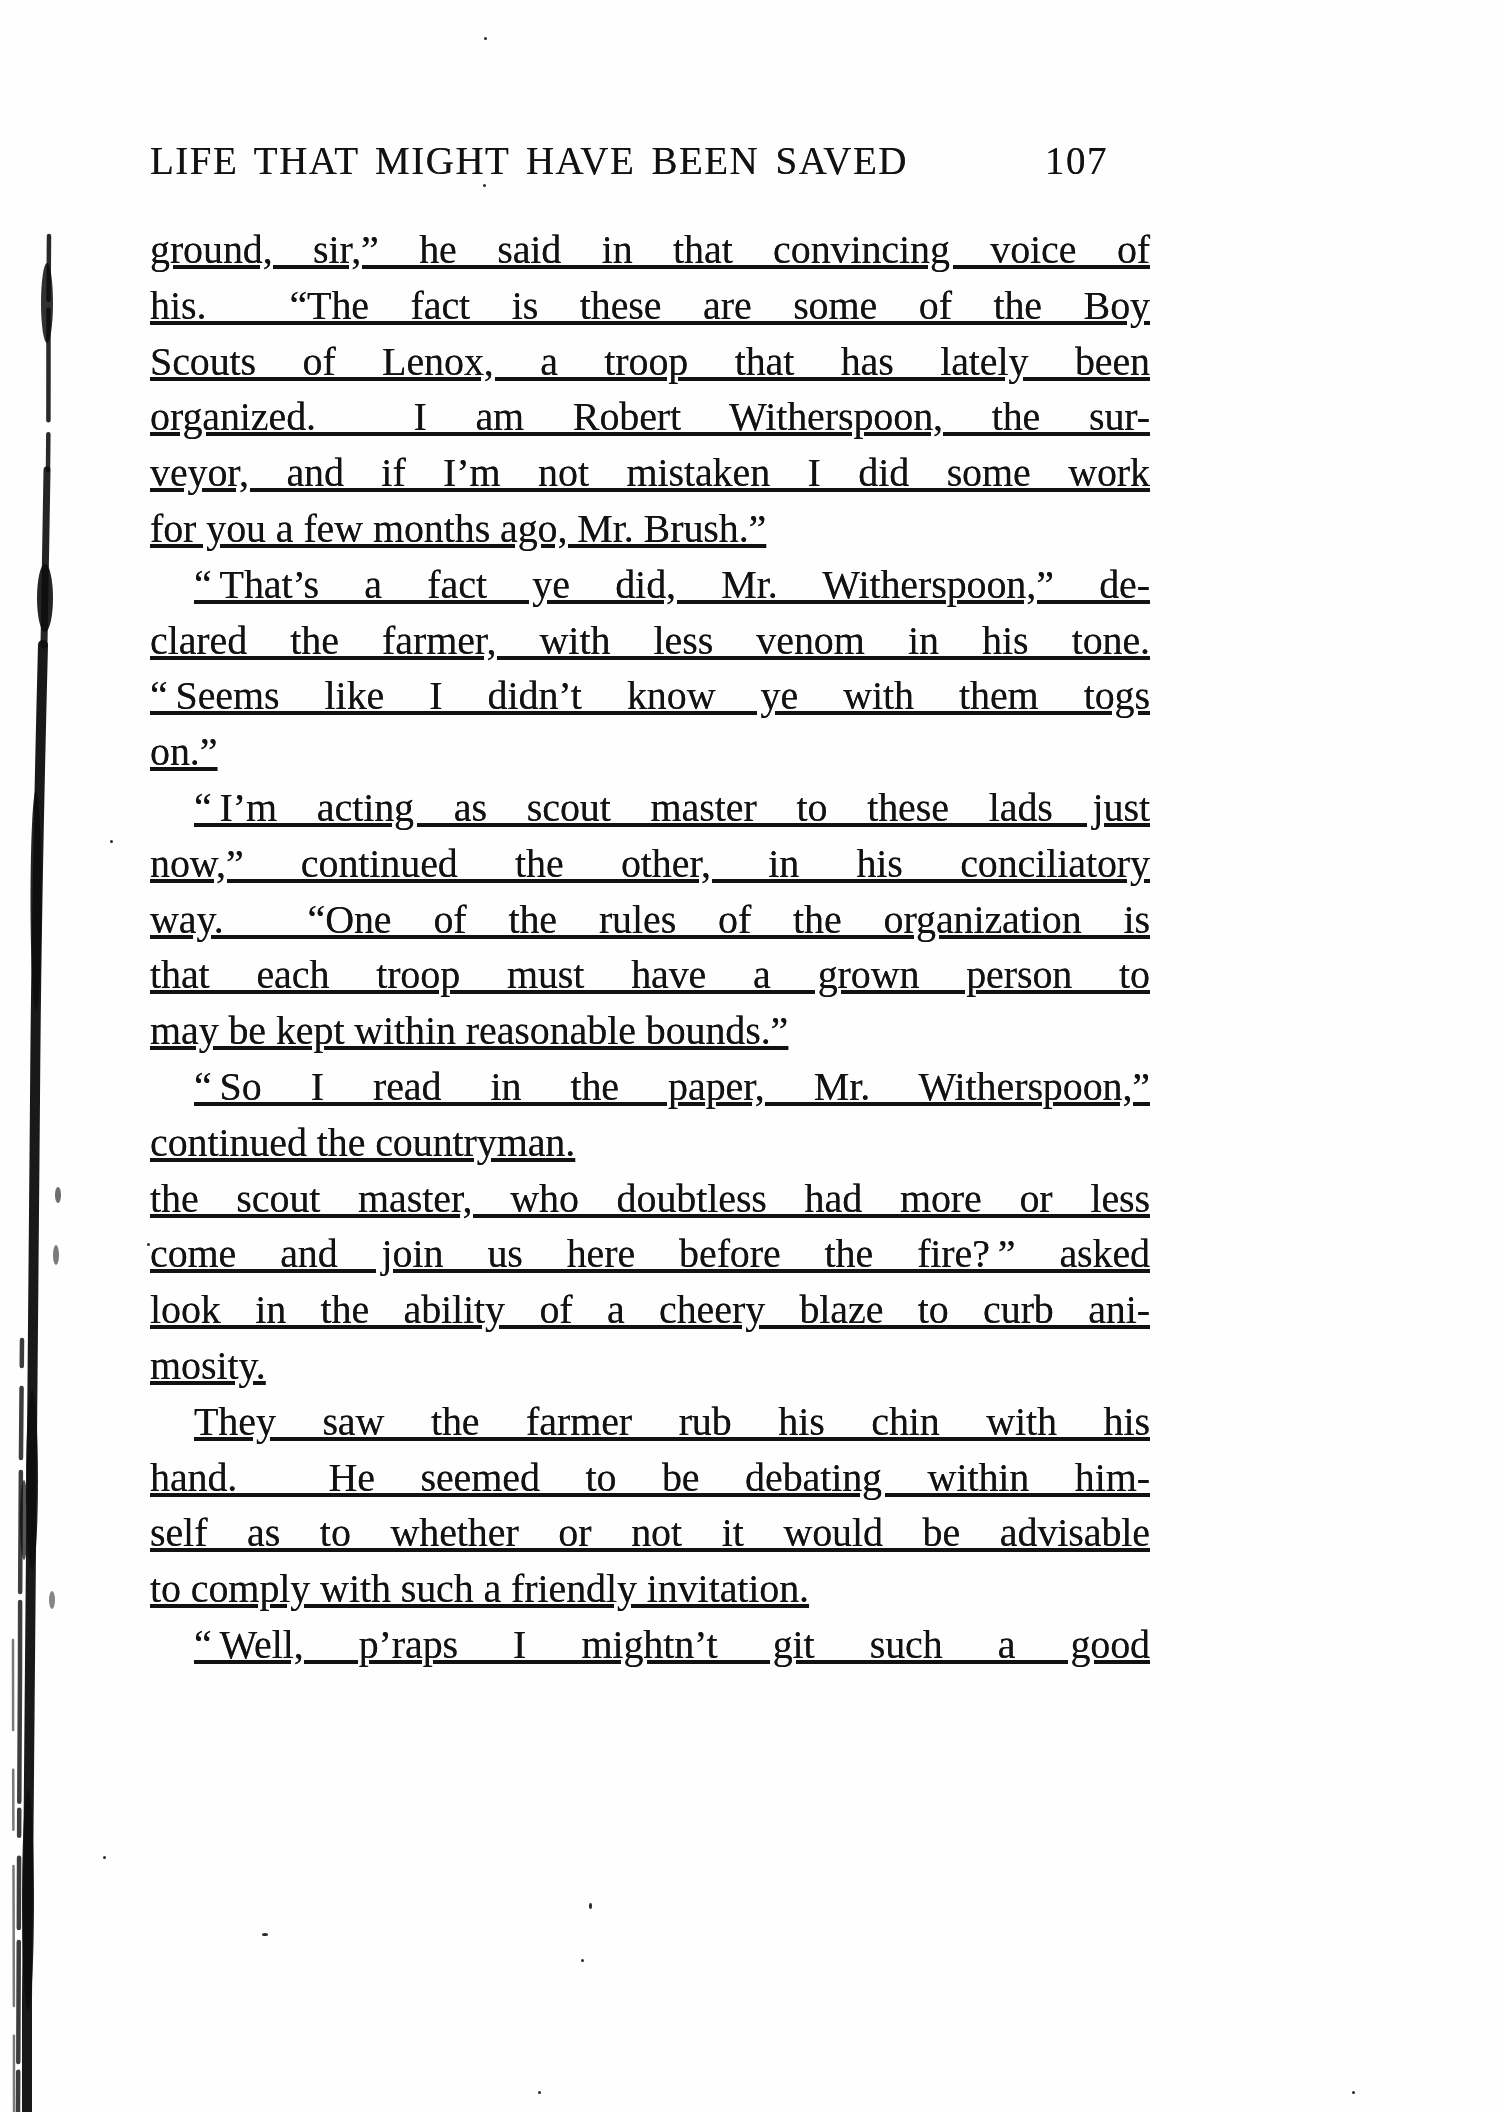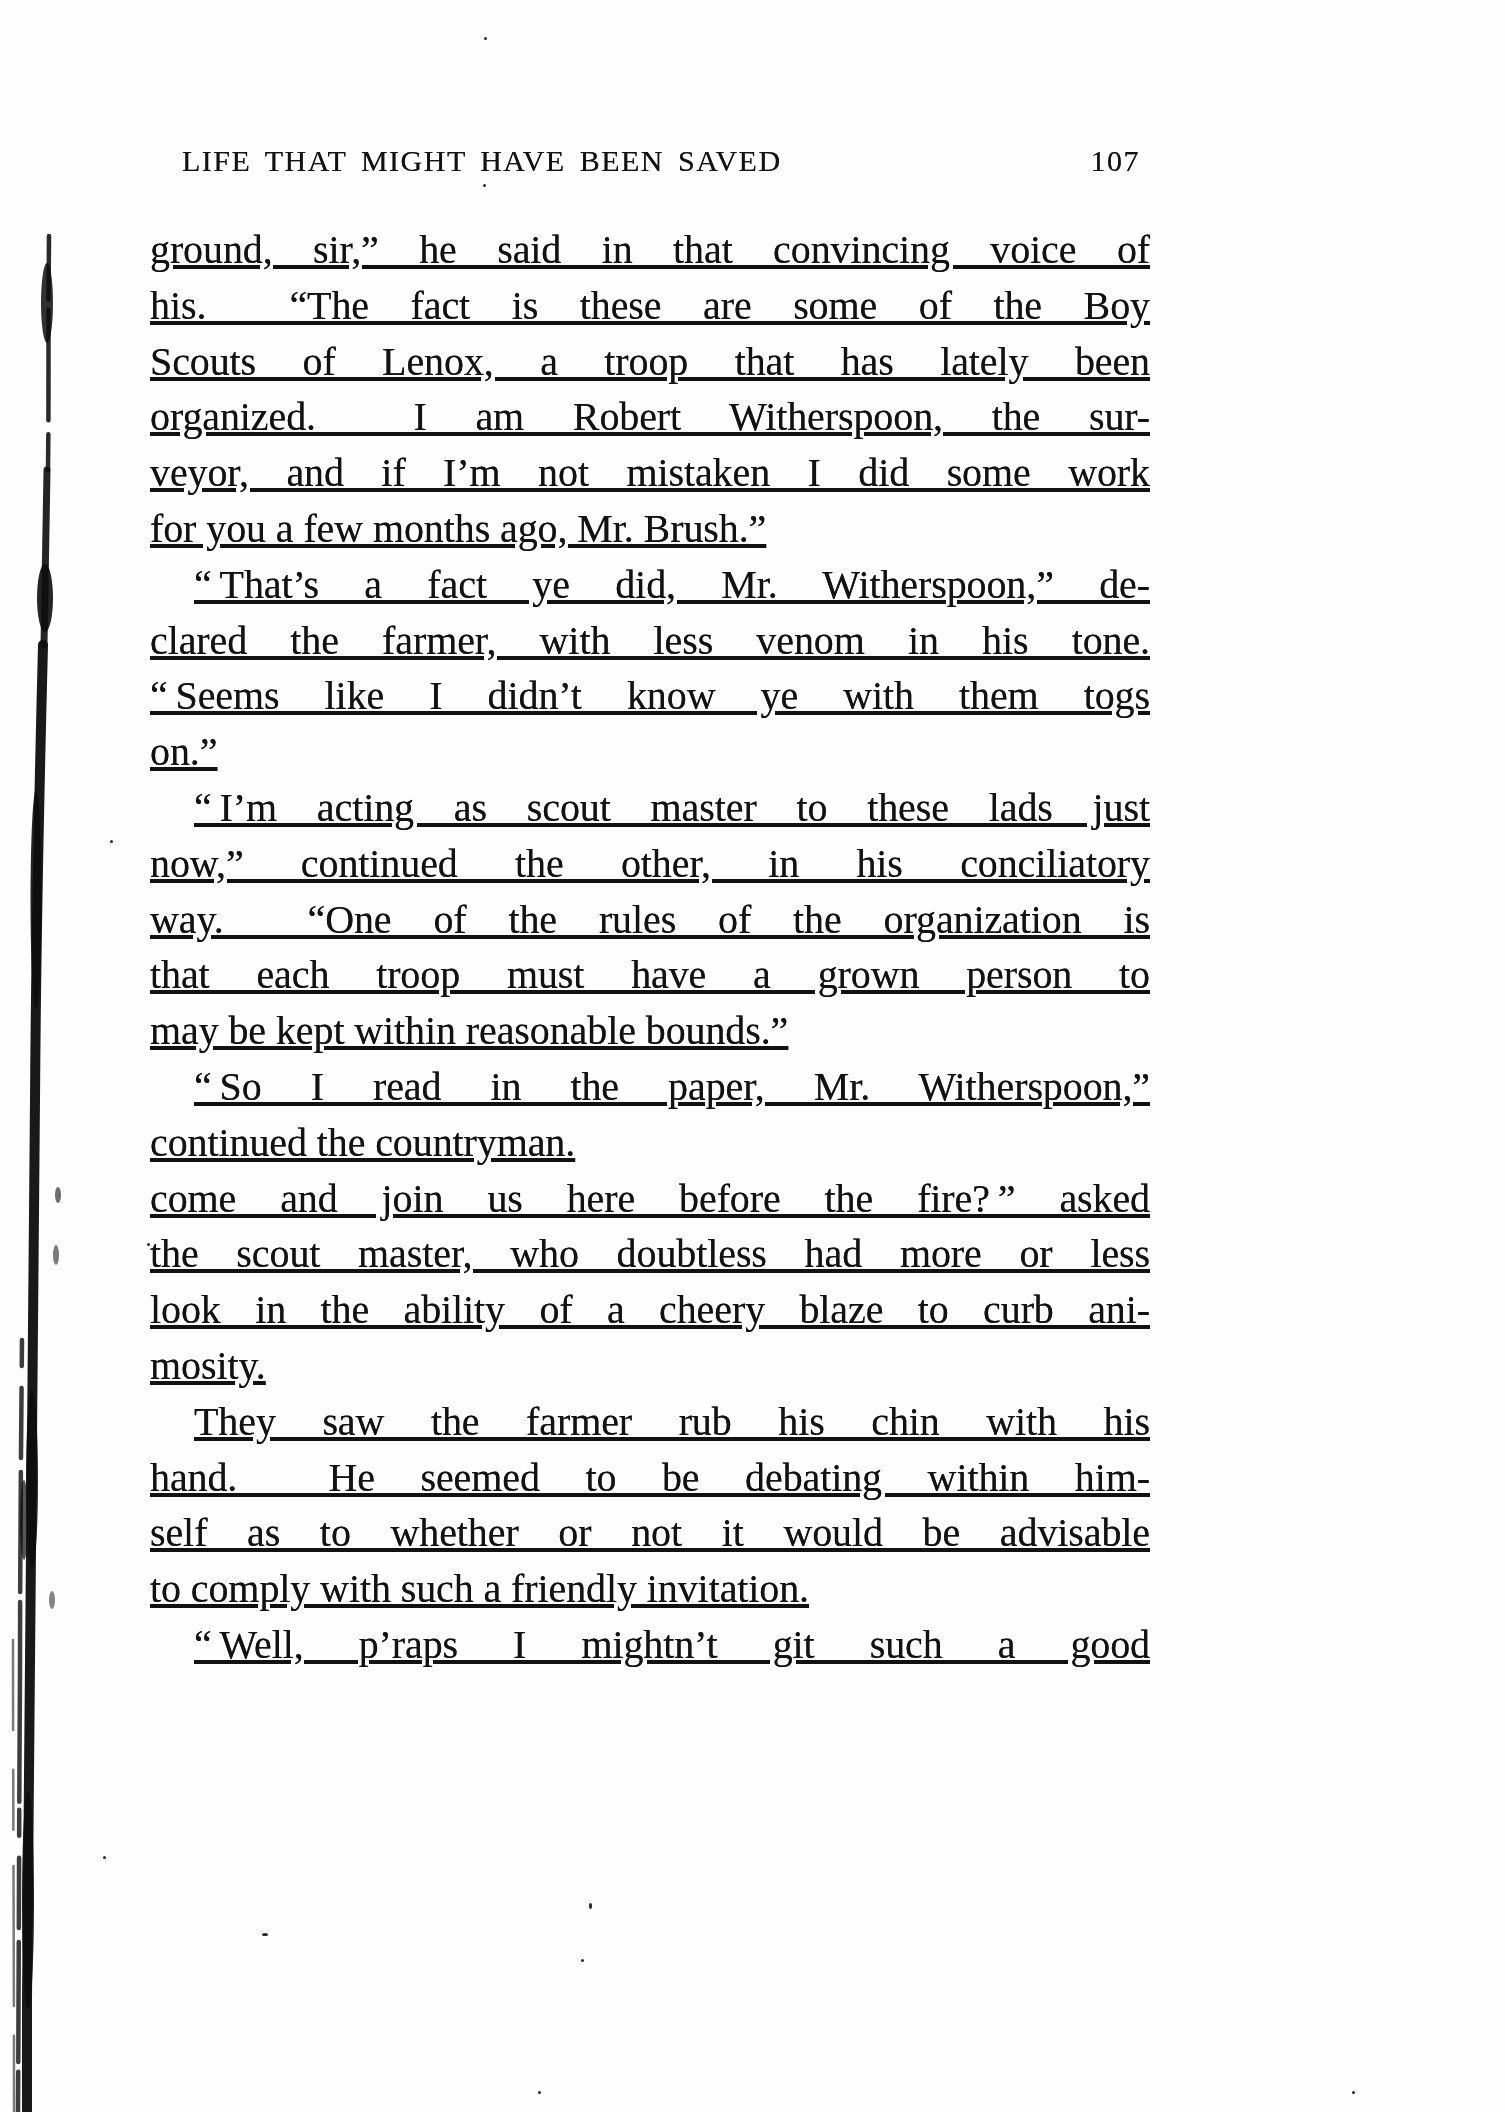--- a/index.html
+++ b/index.html
@@ -17,27 +17,26 @@
     color: #121212;
   }
   .running-head {
     position: absolute;
     left: 150px;
     top: 138px;
     width: 958px;
     display: flex;
     justify-content: space-between;
     align-items: baseline;
-    font-size: 30px;
+    font-size: 39px;
     line-height: 46px;
     letter-spacing: 1.5px;
     word-spacing: 5px;
     white-space: nowrap;
     text-shadow: 0 0 0.6px rgba(10,10,10,0.75);
-    margin-left: 32px;
   }
   .text-column {
     position: absolute;
     left: 150px;
     top: 222px;
     width: 1000px;
     font-size: 40px;
     line-height: 55.8px;
     letter-spacing: -0.1px;
     text-shadow: 0 0 0.6px rgba(10,10,10,0.75);
@@ -109,22 +108,22 @@
       <div class="line">clared the farmer, with less venom in his tone.</div>
       <div class="line">“ Seems like I didn’t know ye with them togs</div>
       <div class="line par-end">on.”</div>
       <div class="line indent">“ I’m acting as scout master to these lads just</div>
       <div class="line">now,” continued the other, in his conciliatory</div>
       <div class="line">way.&nbsp; “One of the rules of the organization is</div>
       <div class="line">that each troop must have a grown person to</div>
       <div class="line par-end">may be kept within reasonable bounds.”</div>
       <div class="line indent">“ So I read in the paper, Mr. Witherspoon,”</div>
       <div class="line par-end">continued the countryman.</div>
+      <div class="line">the scout master, who doubtless had more or less</div>
       <div class="line">come and join us here before the fire? ” asked</div>
-      <div class="line">the scout master, who doubtless had more or less</div>
       <div class="line">look in the ability of a cheery blaze to curb ani-</div>
       <div class="line par-end">mosity.</div>
       <div class="line indent">They saw the farmer rub his chin with his</div>
       <div class="line">hand.&nbsp; He seemed to be debating within him-</div>
       <div class="line">self as to whether or not it would be advisable</div>
       <div class="line par-end">to comply with such a friendly invitation.</div>
       <div class="line indent">“ Well, p’raps I mightn’t git such a good</div>
     </div>
 
   <div class="speck" style="left:484px;top:37px;width:3px;height:3px;"></div>

